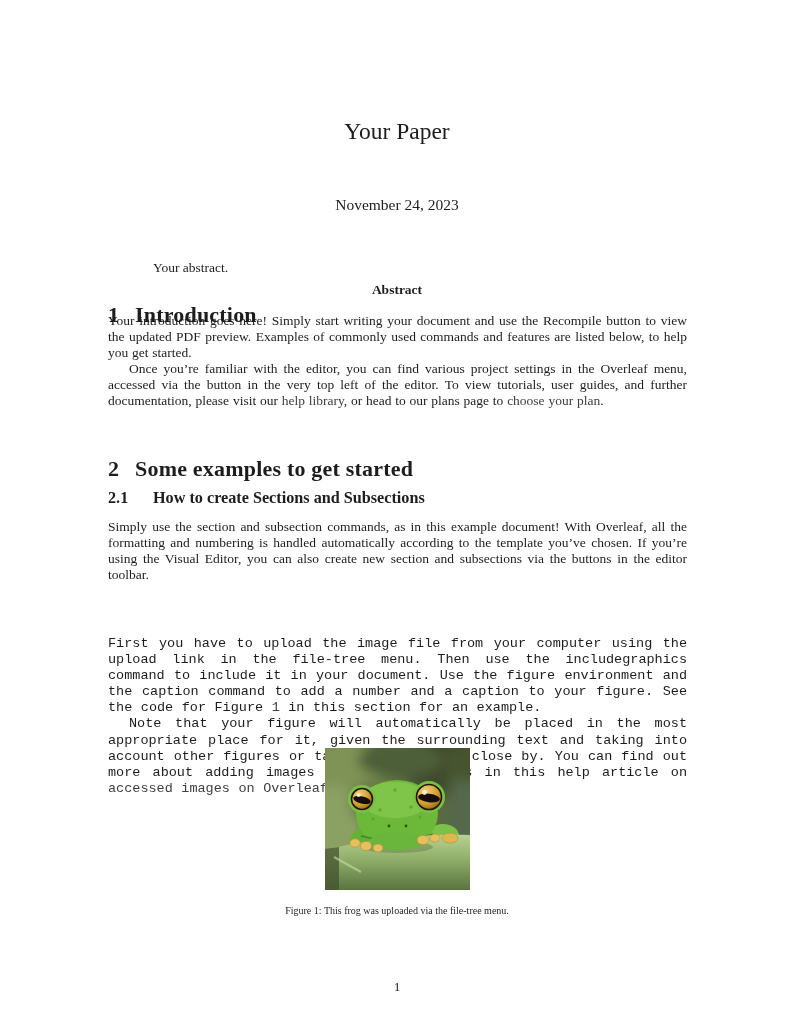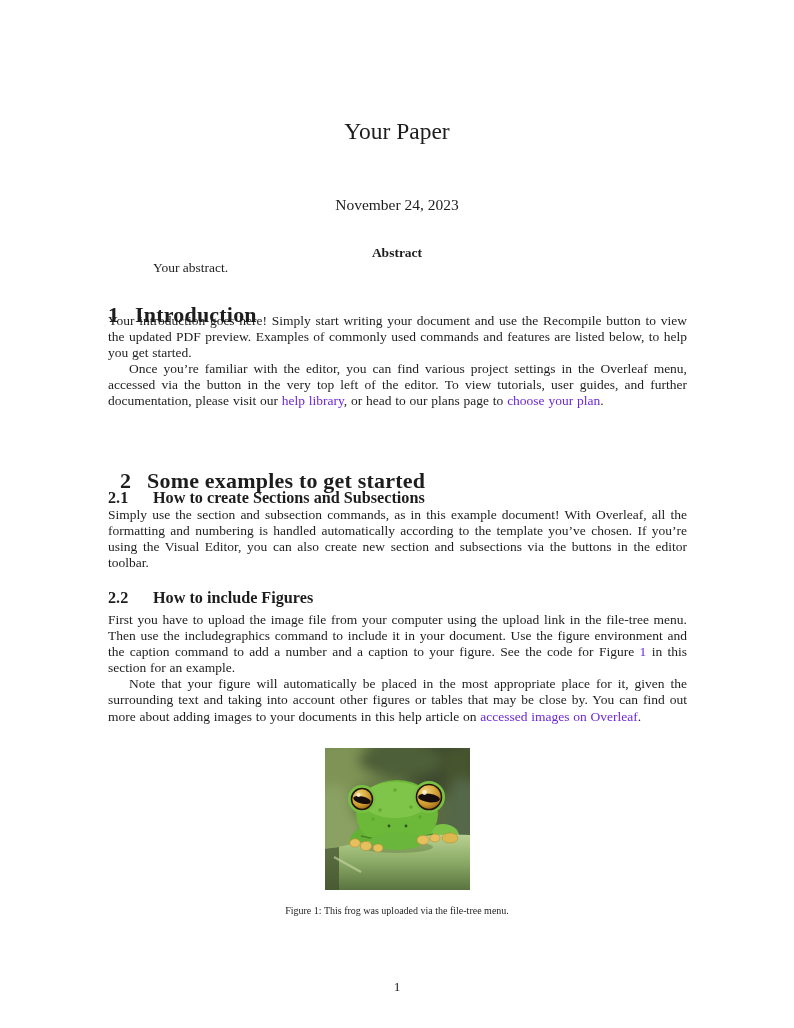--- a/index.html
+++ b/index.html
@@ -11,38 +11,38 @@
     font-family: "Liberation Serif", "DejaVu Serif", serif;
     color: #1d1d1d;
     overflow: hidden;
   }
   .abs { position: absolute; }
   .centered { left: 0; width: 794px; text-align: center; }
   .colx { left: 108px; width: 579px; }
 
   .doc-title { font-size: 23.5px; font-weight: normal; }
   .doc-author, .doc-date { font-size: 15.5px; }
-  .abstract-heading { font-size: 13.5px; font-weight: bold; }
+  .abstract-heading { font-size: 13.5px; font-weight: bold; margin-top: 37px; }
   .abstract-body { font-size: 13.5px; }
 
   h2.sec { margin: 0; font-size: 22px; font-weight: bold; letter-spacing: 0.2px; }
   h3.subsec { margin: 0; font-size: 16.2px; font-weight: bold; }
   .h2-num { display: inline-block; min-width: 27px; }
   .h3-num { display: inline-block; min-width: 45px; }
 
   .para {
     margin: 0;
     font-size: 13.5px;
     line-height: 16.1px;
     text-align: justify;
     word-spacing: 0.4px;
   }
   .para.indent { text-indent: 21px; }
 
-  a.doclink { color: #6d28d9; text-decoration: none; cursor: pointer; }
+  a.doclink { color: #404040; text-decoration: none; cursor: pointer; }
 
   .figure-wrap { left: 0; width: 794px; text-align: center; }
   .figure-wrap svg { display: inline-block; }
   .fig-caption { font-size: 10px; }
   .page-number { font-size: 13.5px; color: #2a2a2a; }
 </style>
 </head>
 <body>
 
 <div class="page">
@@ -53,31 +53,30 @@
   <div class="abs centered abstract-heading" style="top:245px;">Abstract</div>
   <div class="abs colx abstract-body" style="top:260px; padding-left:45px; width:534px;">Your abstract.</div>
 
   <h2 class="abs colx sec" style="top:302px;"><span class="h2-num">1</span><span>Introduction</span></h2>
 
   <div class="abs colx" style="top:313px;">
     <p class="para">Your introduction goes here! Simply start writing your document and use the Recompile button to view the updated PDF preview. Examples of commonly used commands and features are listed below, to help you get started.</p>
     <p class="para indent"><span>Once you’re familiar with the editor, you can find various project settings in the Overleaf menu, accessed via the button in the very top left of the editor. To view tutorials, user guides, and further documentation, please visit our </span><a class="doclink">help library</a><span>, or head to our plans page to </span><a class="doclink">choose your plan</a><span>.</span></p>
   </div>
 
-  <h2 class="abs colx sec" style="top:468px;margin-left:12px;"><span class="h2-num">2</span><span>Some examples to get started</span></h2>
+  <h2 class="abs colx sec" style="top:456px;"><span class="h2-num">2</span><span>Some examples to get started</span></h2>
 
   <h3 class="abs colx subsec" style="top:489px;"><span class="h3-num">2.1</span><span>How to create Sections and Subsections</span></h3>
 
-  <div class="abs colx" style="top:507px;">
+  <div class="abs colx" style="top:519px;">
     <p class="para">Simply use the section and subsection commands, as in this example document! With Overleaf, all the formatting and numbering is handled automatically according to the template you’ve chosen. If you’re using the Visual Editor, you can also create new section and subsections via the buttons in the editor toolbar.</p>
   </div>
 
-  <h3 class="abs colx subsec" style="top:589px;"><span class="h3-num">2.2</span><span>How to include Figures</span></h3>
 
-  <div class="abs colx" style="top:612px;">
+  <div class="abs colx" style="top:636px;font-family:Liberation Mono, monospace;">
     <p class="para"><span>First you have to upload the image file from your computer using the upload link in the file-tree menu. Then use the includegraphics command to include it in your document. Use the figure environment and the caption command to add a number and a caption to your figure. See the code for Figure </span><a class="doclink">1</a><span> in this section for an example.</span></p>
     <p class="para indent"><span>Note that your figure will automatically be placed in the most appropriate place for it, given the surrounding text and taking into account other figures or tables that may be close by. You can find out more about adding images to your documents in this help article on </span><a class="doclink">accessed images on Overleaf</a><span>.</span></p>
   </div>
 
   <div class="abs figure-wrap" style="top:748px;">
     <svg width="145" height="142" viewBox="0 0 145 142">
       <defs>
         <filter id="bgblur" x="-30%" y="-30%" width="160%" height="160%">
             <feGaussianBlur stdDeviation="6"></feGaussianBlur>
           </filter>

